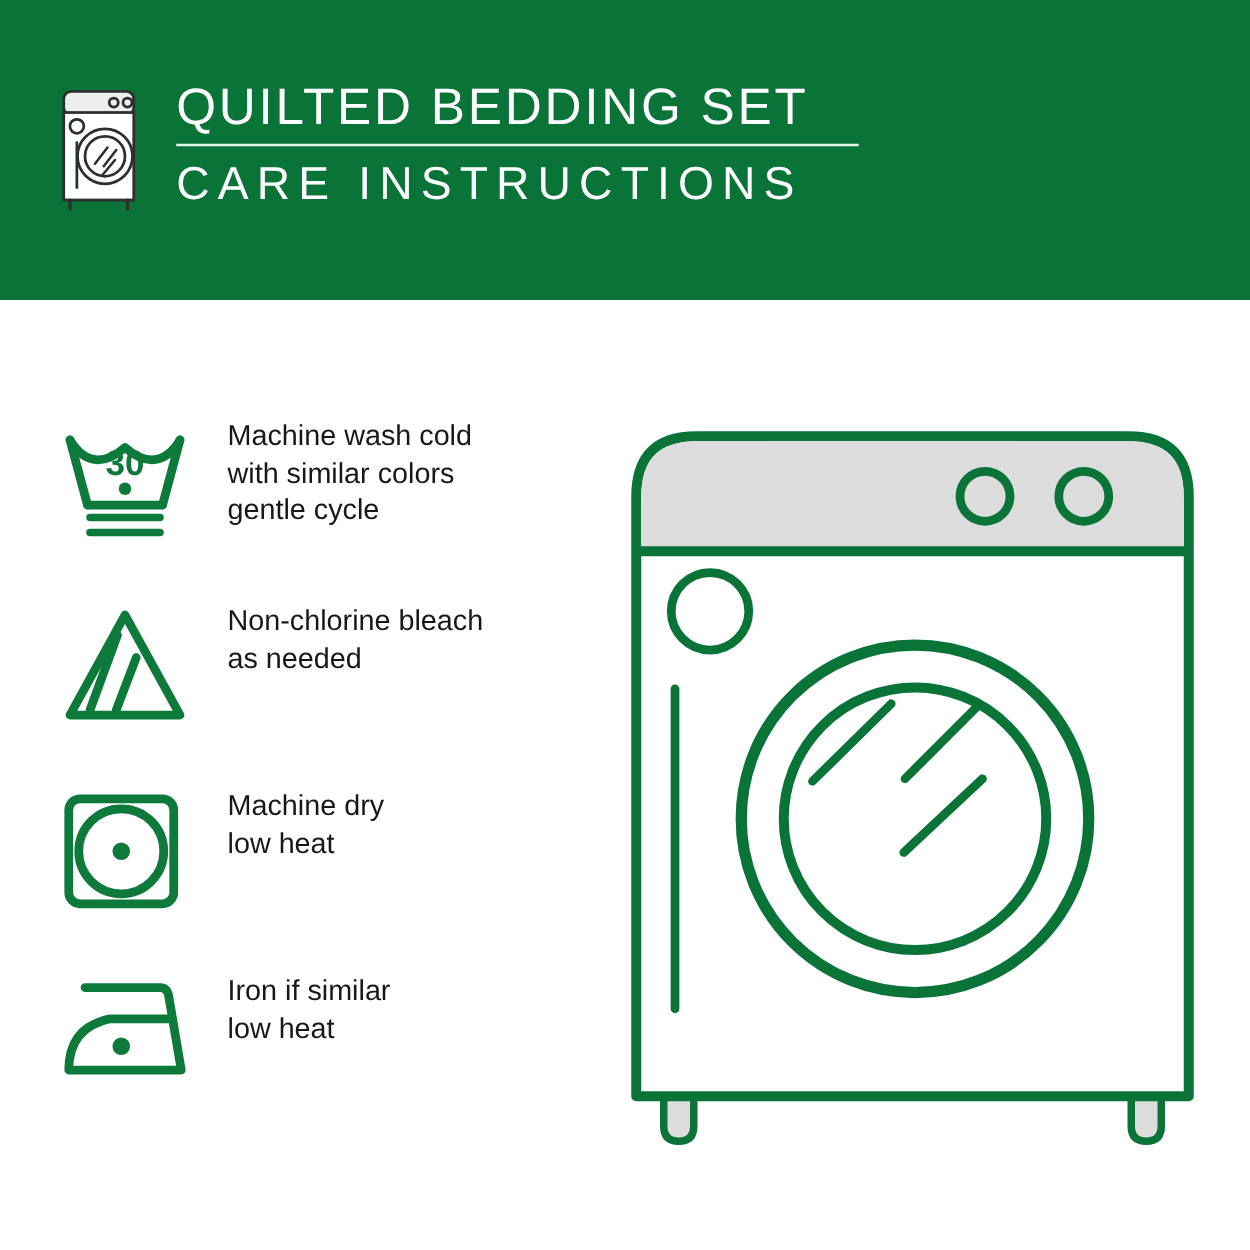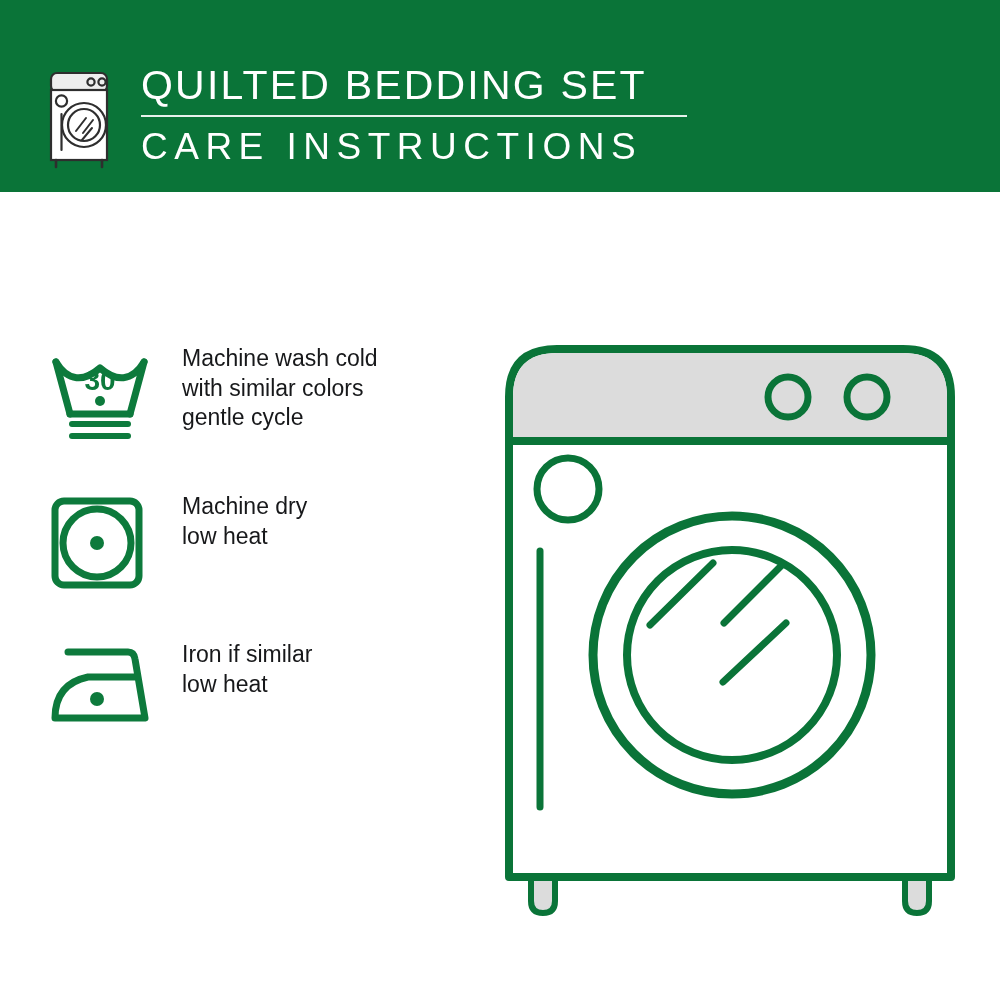--- a/index.html
+++ b/index.html
@@ -13,21 +13,21 @@
   #page {
     position: relative;
     width: 1000px; height: 1000px;
     background: #ffffff;
   }
 
   
   #header {
     position: absolute;
     left: 0; top: 0;
-    width: 1000px; height: 192px;
+    width: 1000px; height: 240px;
     background: #0a7438;
   }
   #header-inner {
     position: absolute;
     left: 45px; top: 62px;
     display: flex;
     align-items: flex-start;
   }
   #logo-icon { width: 68px; height: 100px; flex: 0 0 auto; margin-top: 8px; }
   #header-text { margin-left: 28px; }
@@ -51,21 +51,21 @@
     font-weight: 400;
     letter-spacing: 6.5px;
     line-height: 42px;
     white-space: nowrap;
     font-family: "Liberation Sans", sans-serif;
   }
 
   
   #care-list {
     position: absolute;
-    left: 50px; top: 340px;
+    left: 50px; top: 330px;
     width: 420px;
   }
   .care-row {
     display: flex;
     align-items: flex-start;
     height: 148px;
   }
   .care-symbol {
     width: 108px;
     flex: 0 0 108px;
@@ -140,20 +140,33 @@
           <line x1="22" y1="88" x2="78" y2="88" stroke="#0d7a3c" stroke-width="6" stroke-linecap="round"></line>
         </svg>
       </div>
       <div class="care-text">
         <span class="ln">Machine wash cold</span>
         <span class="ln">with similar colors</span>
         <span class="ln">gentle cycle</span>
       </div>
     </div>
 
+    <div class="care-row">
+      <div class="care-symbol">
+        <svg width="100" height="96" viewBox="0 0 100 96">
+          <path d="M50 6 L 94 86 L 6 86 Z" fill="none" stroke="#0d7a3c" stroke-width="7" stroke-linejoin="round"></path>
+          <line x1="44" y1="22" x2="22" y2="82" stroke="#0d7a3c" stroke-width="7" stroke-linecap="round"></line>
+          <line x1="59" y1="40" x2="43" y2="82" stroke="#0d7a3c" stroke-width="7" stroke-linecap="round"></line>
+        </svg>
+      </div>
+      <div class="care-text">
+        <span class="ln">Non-chlorine bleach</span>
+        <span class="ln">as needed</span>
+      </div>
+    </div>
 
     <div class="care-row">
       <div class="care-symbol">
         <svg width="94" height="94" viewBox="0 0 94 94">
           <rect x="5" y="5" width="84" height="84" rx="9" fill="none" stroke="#0d7a3c" stroke-width="7"></rect>
           <circle cx="47" cy="47" r="34" fill="none" stroke="#0d7a3c" stroke-width="7"></circle>
           <circle cx="47" cy="47" r="7" fill="#0d7a3c"></circle>
         </svg>
       </div>
       <div class="care-text">

